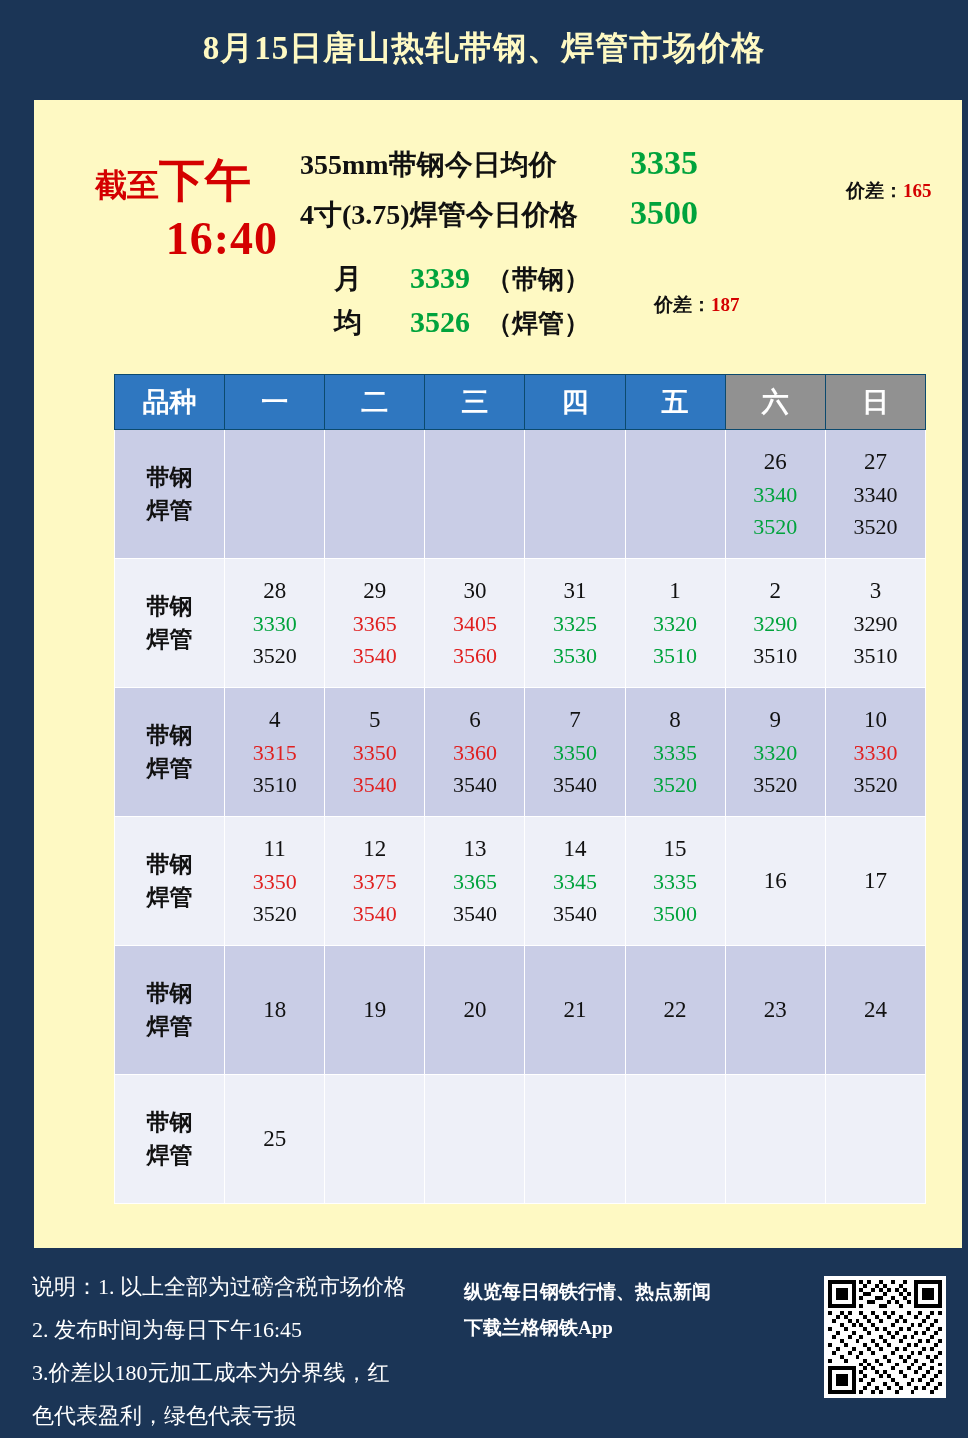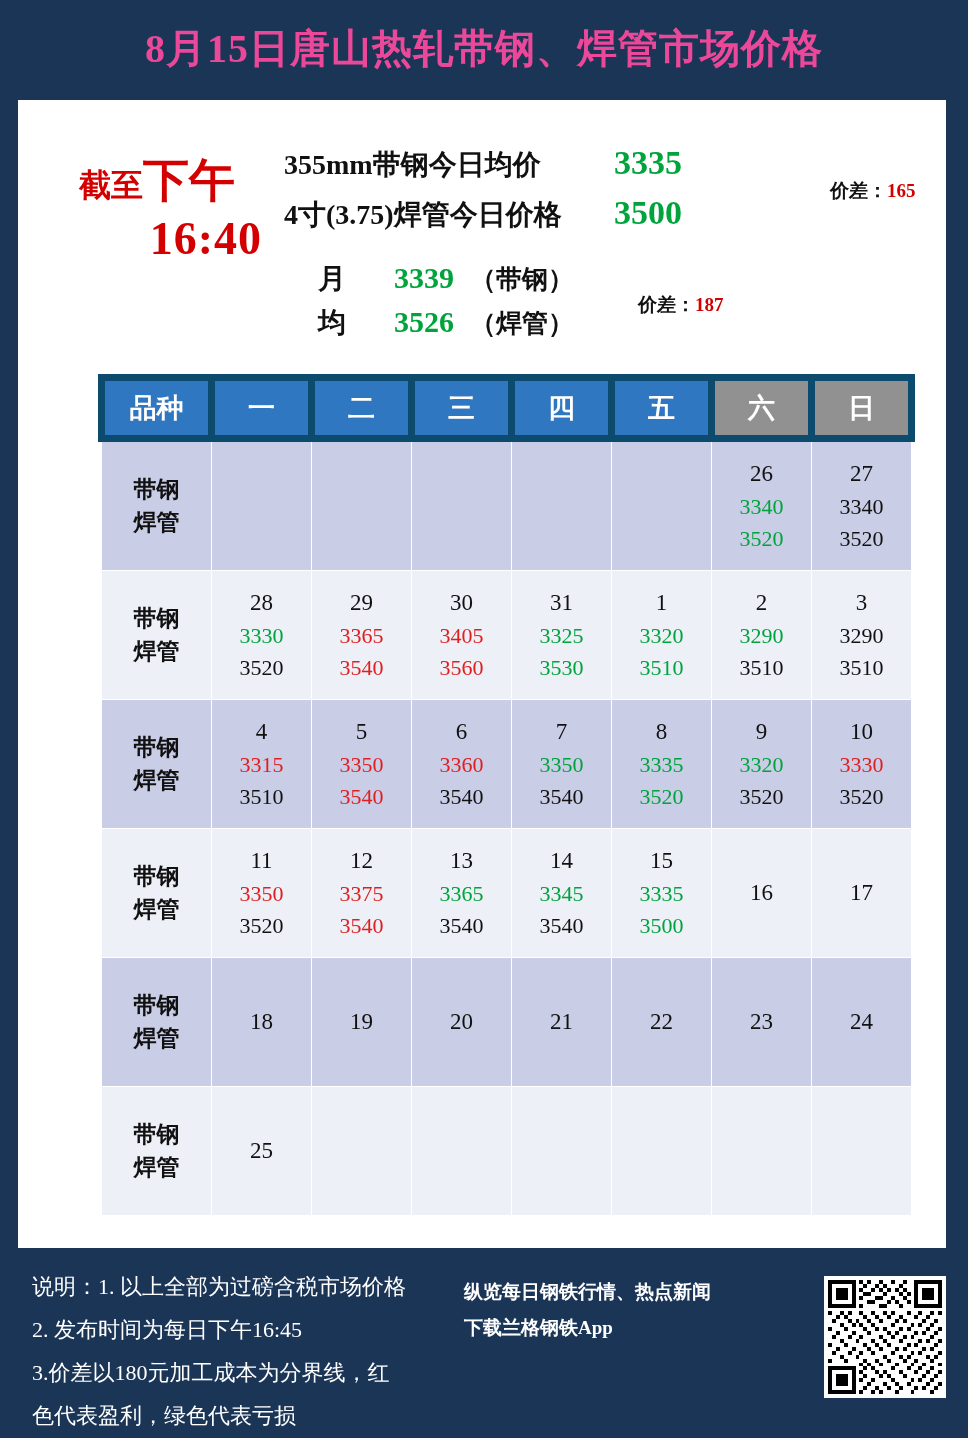--- a/index.html
+++ b/index.html
@@ -18,34 +18,34 @@
     width: 968px;
     height: 1438px;
     box-sizing: border-box;
   }
   
   .header {
     height: 96px;
     display: flex;
     align-items: center;
     justify-content: center;
-    color: #ec4899;
-    font-size: 40px;
+    color: #fef9c3;
+    font-size: 33px;
     font-weight: bold;
     letter-spacing: 1px;
     font-family: "Liberation Serif", serif;
   }
   
   .card {
     position: absolute;
-    left: 18px;
+    left: 34px;
     top: 100px;
     width: 928px;
     height: 1148px;
-    background: #ffffff;
+    background: #fef9c3;
     box-sizing: border-box;
   }
   
   .summary {
     position: relative;
     height: 252px;
   }
   .cutoff {
     position: absolute;
     left: 34px;
@@ -158,21 +158,21 @@
     table-layout: fixed;
     font-family: "Liberation Serif", serif;
   }
   .cal col.c0 { width: 110px; }
   .cal col.cd { width: 100px; }
   .cal thead th {
     height: 52px;
     color: #ffffff;
     font-size: 27px;
     font-weight: bold;
-    border: 7px solid #0c4a6e;
+    border: 1px solid #0c4a6e;
     background: #2f77c0;
   }
   .cal thead th.weekend {
     background: #919191;
   }
   .cal tbody td {
     border: 1px solid #ffffff;
     text-align: center;
     vertical-align: middle;
     font-size: 22px;

